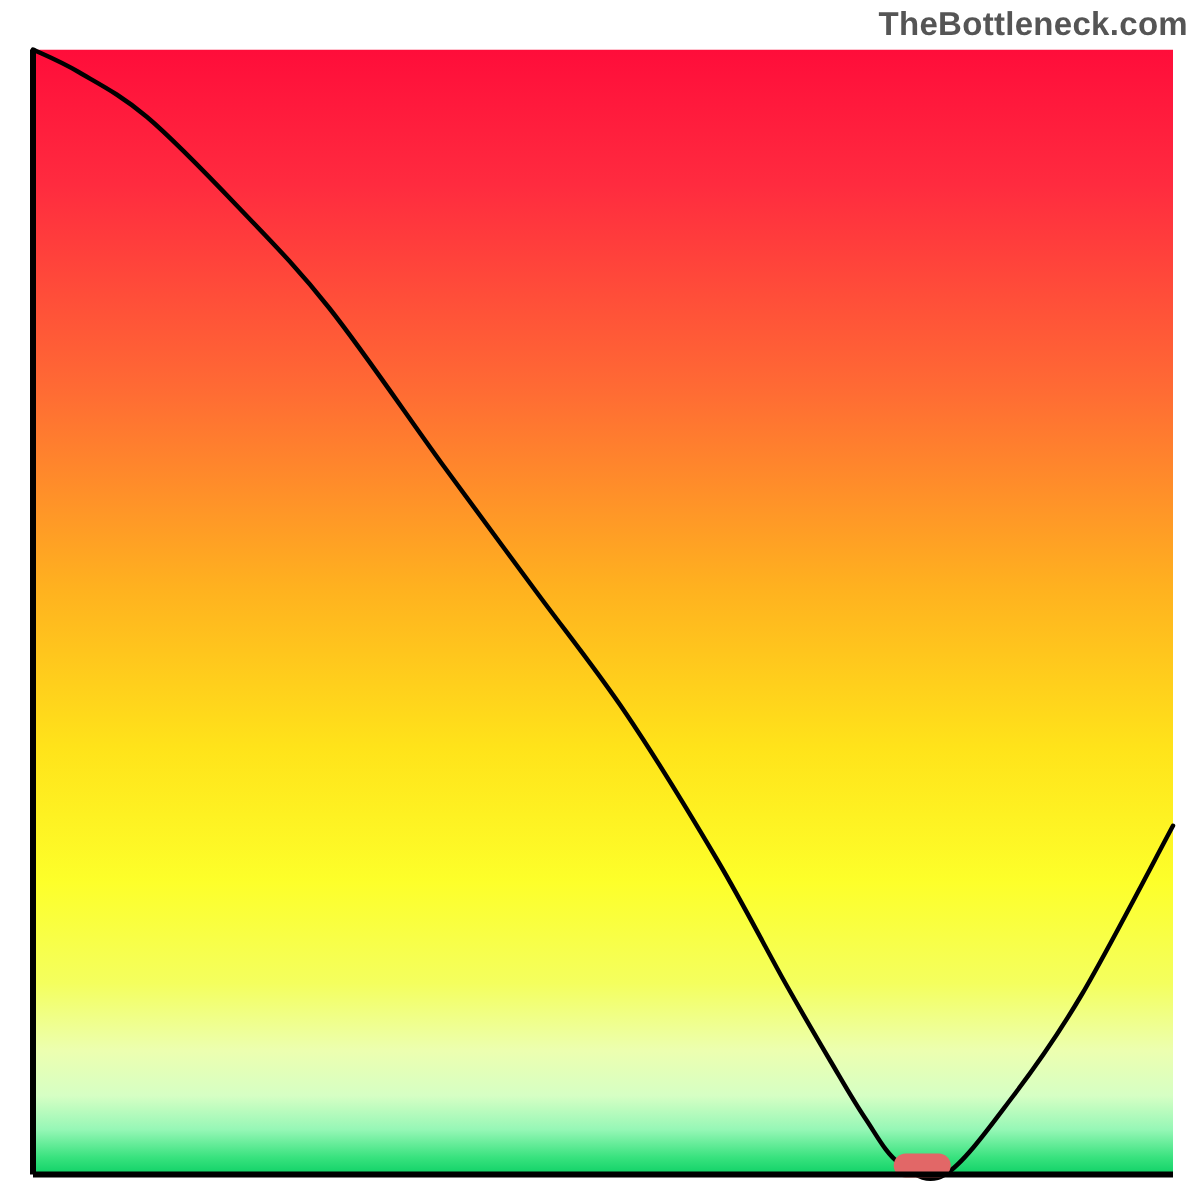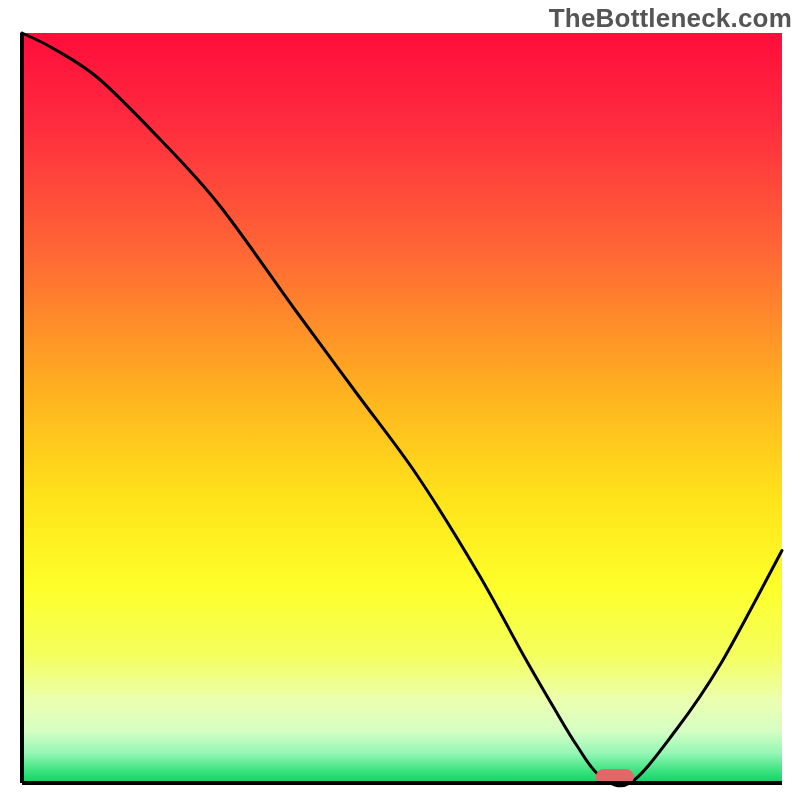--- a/index.html
+++ b/index.html
@@ -12,21 +12,21 @@
   }
   .wrap {
     position: relative;
     width: 800px;
     height: 800px;
   }
   .watermark {
     position: absolute;
     top: 3px;
     right: 8px;
-    font-size: 26px;
+    font-size: 22px;
     font-weight: 600;
     color: #555555;
     letter-spacing: 0.2px;
     z-index: 10;
   }
   svg {
     display: block;
     position: absolute;
     top: 0;
     left: 0;

